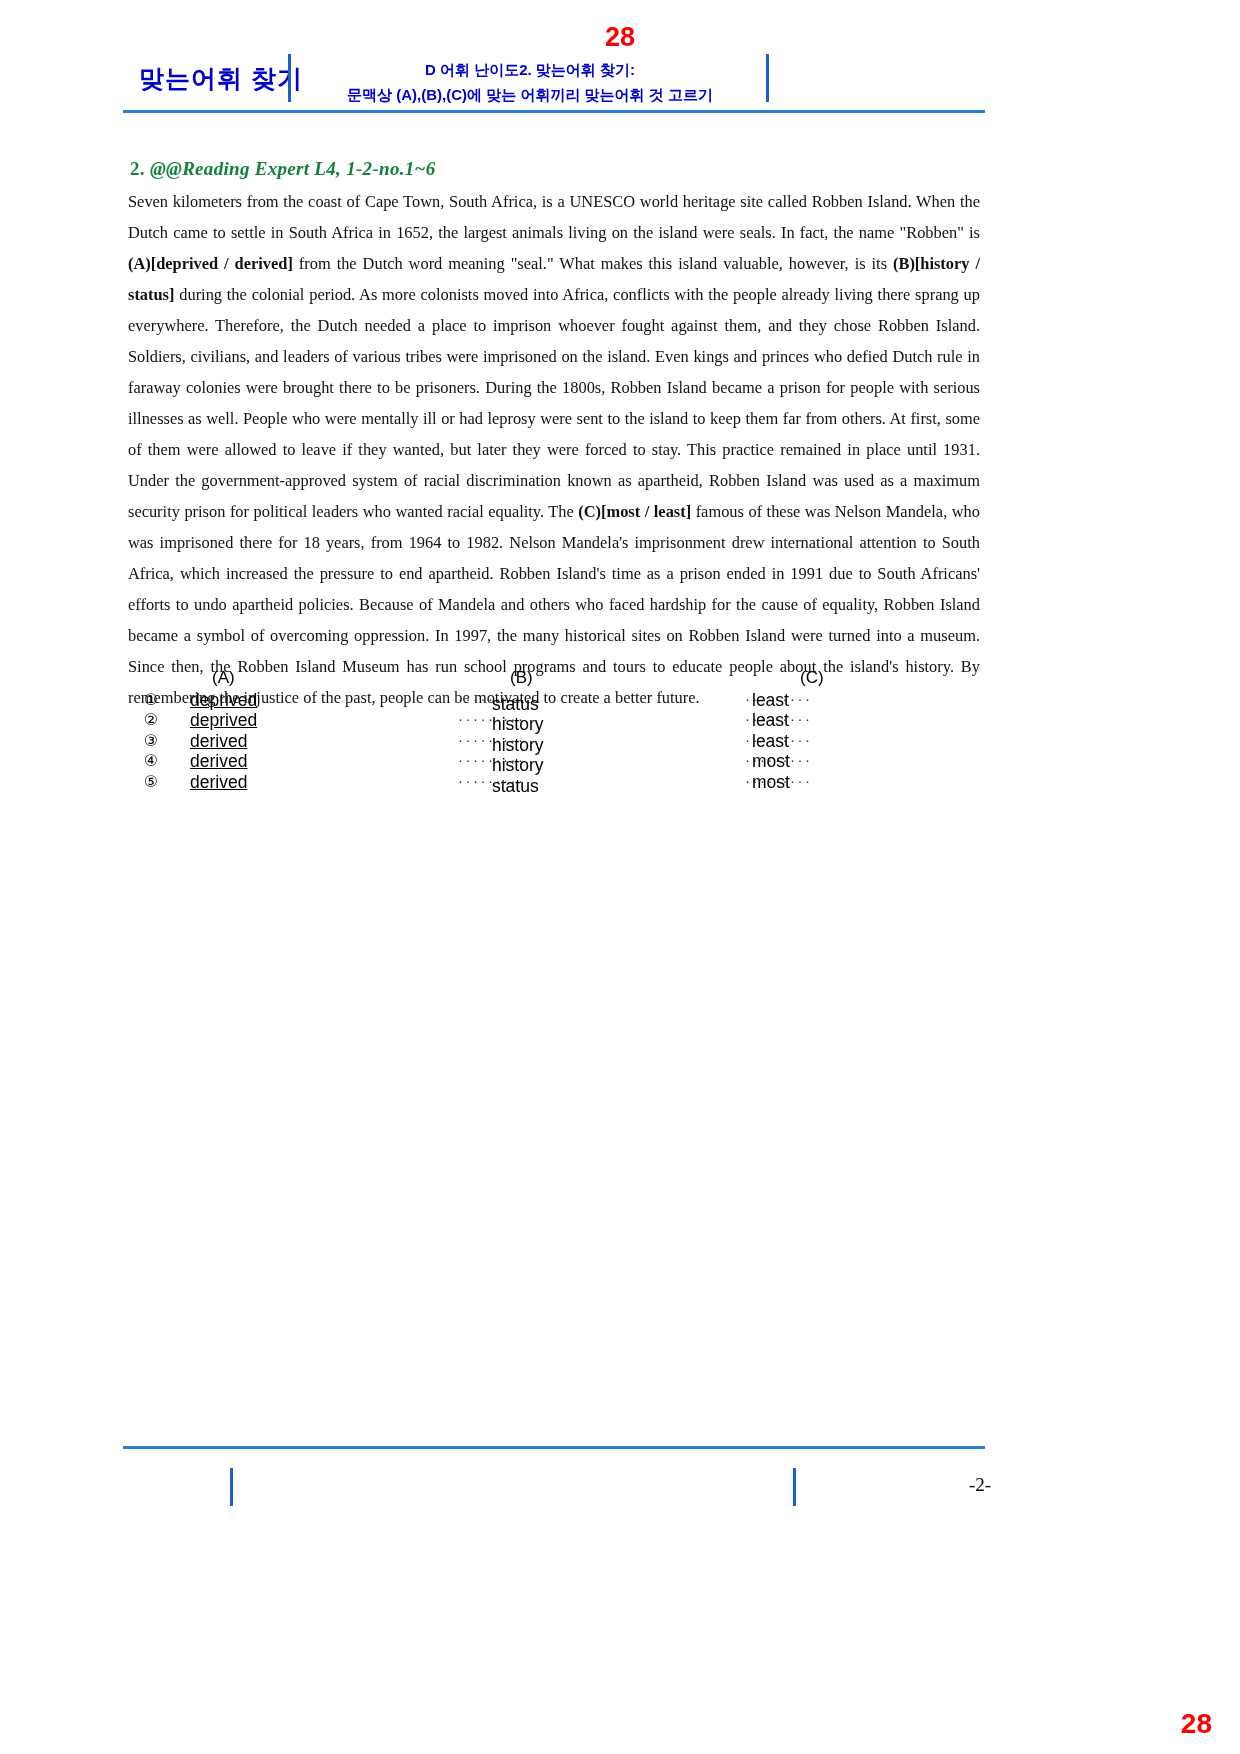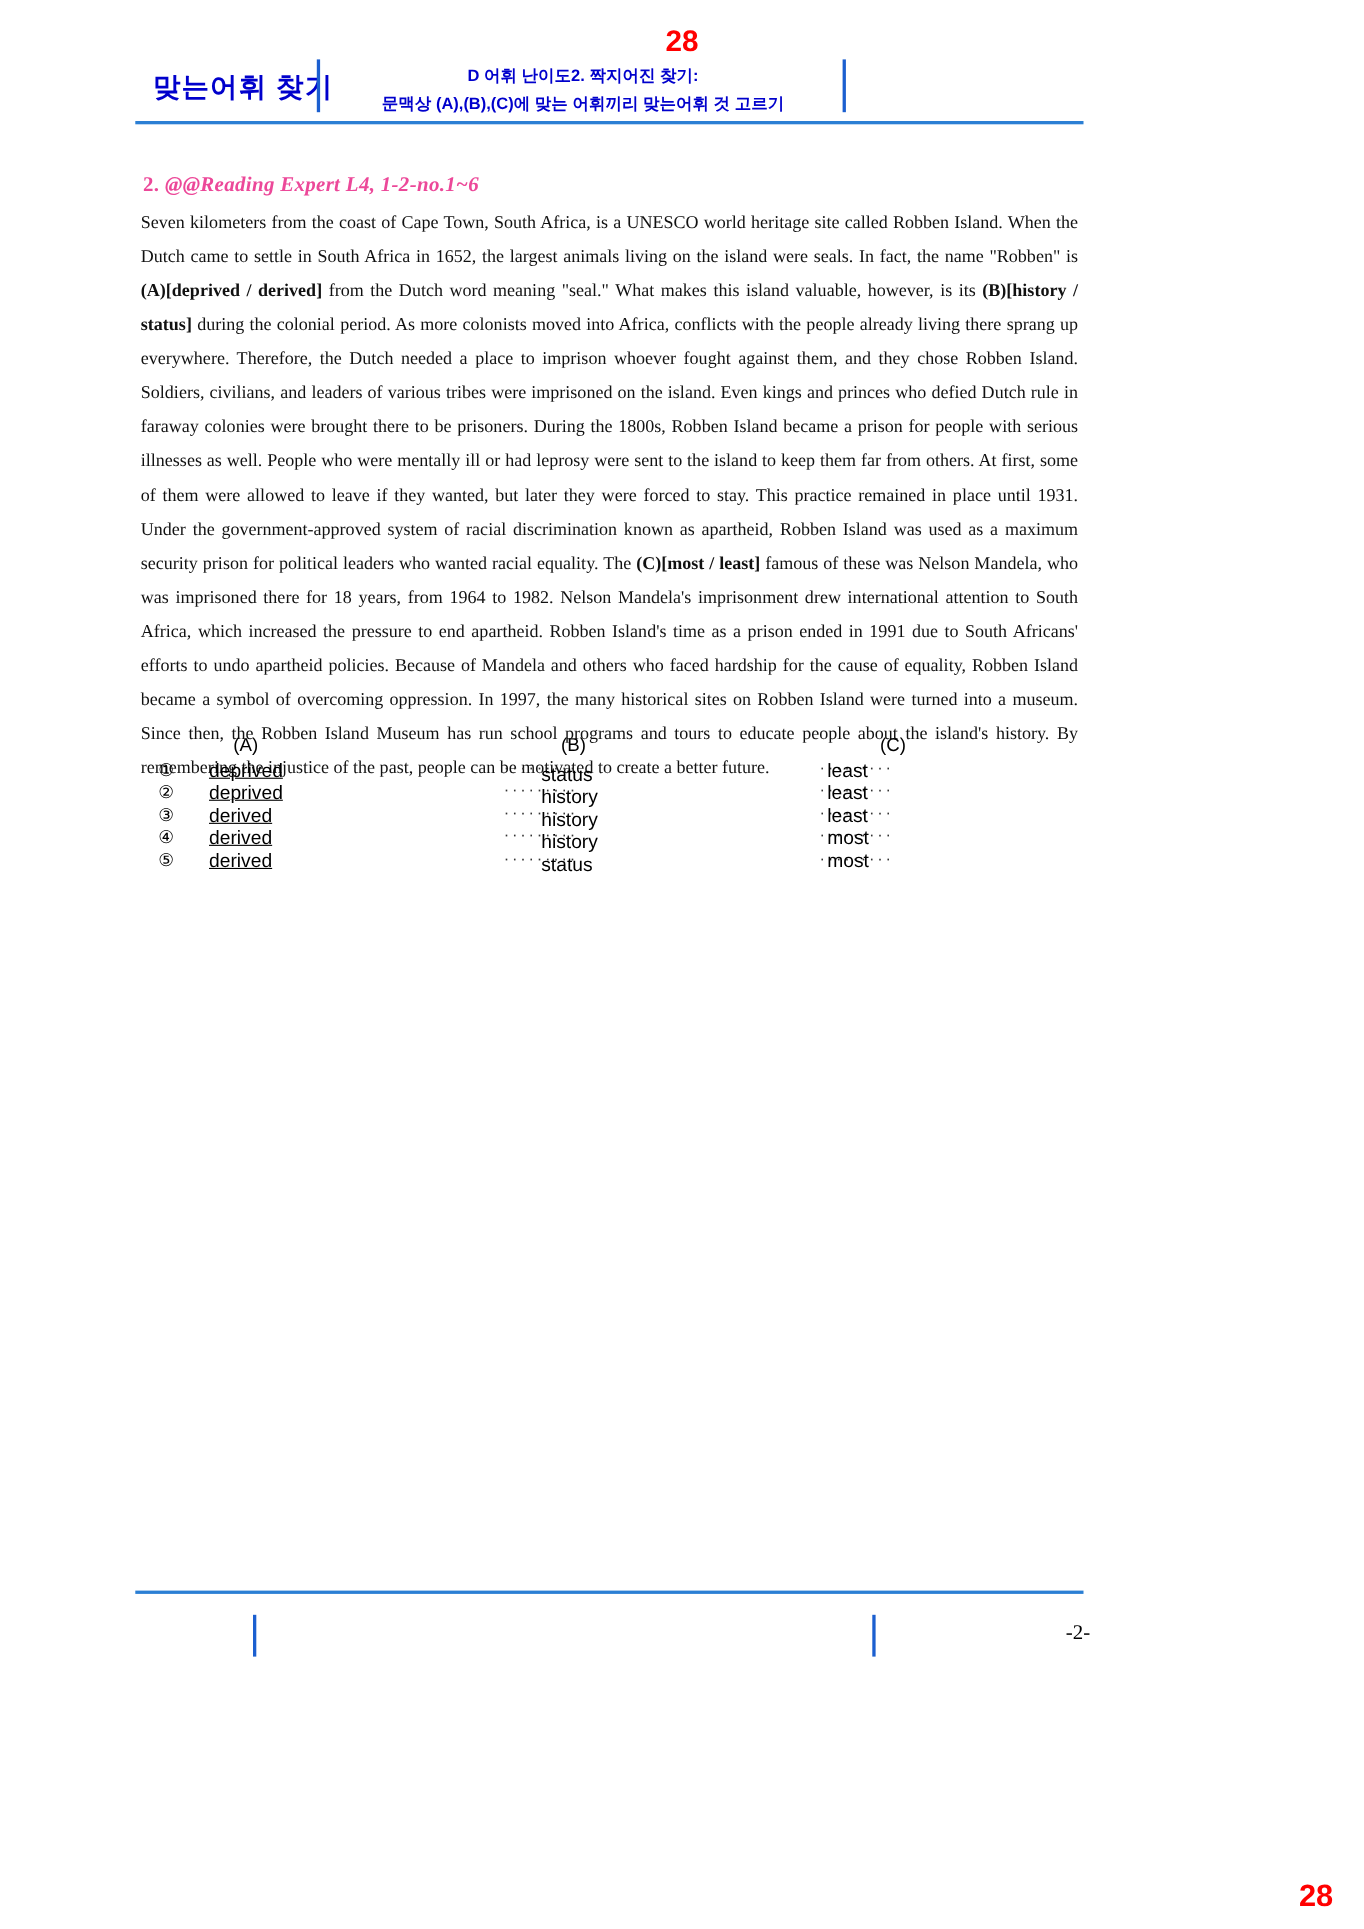--- a/index.html
+++ b/index.html
@@ -86,21 +86,21 @@
 
   
   #question-title {
     position: absolute;
     left: 130px;
     top: 158px;
     font-family: "Liberation Serif", serif;
     font-weight: bold;
     font-style: italic;
     font-size: 19px;
-    color: #ec4899;
+    color: #15803d;
     white-space: nowrap;
     letter-spacing: 0.3px;
   }
   #question-title .qt-num {
     font-style: normal;
   }
 
   #passage {
     position: absolute;
     left: 128px;
@@ -230,21 +230,21 @@
 <body>
 
 <div id="header">
   <div id="header-page-number">28</div>
 
   <div id="header-left-label">맞는어휘 찾기</div>
 
   <div class="header-divider" id="header-divider-left"></div>
 
   <div id="header-center">
-    <span class="hc-line">D 어휘 난이도2. 짝지어진 찾기:</span>
+    <span class="hc-line">D 어휘 난이도2. 맞는어휘 찾기:</span>
     <span class="hc-line">문맥상 (A),(B),(C)에 맞는 어휘끼리 맞는어휘 것 고르기</span>
   </div>
 
   <div class="header-divider" id="header-divider-right"></div>
 
   <div id="header-rule"></div>
 </div>
 
 <div id="question-title">
   <span class="qt-num">2.</span>

